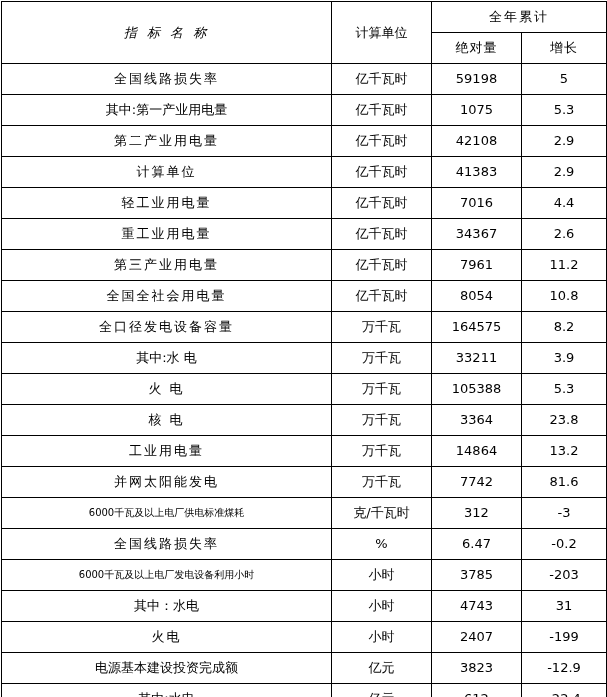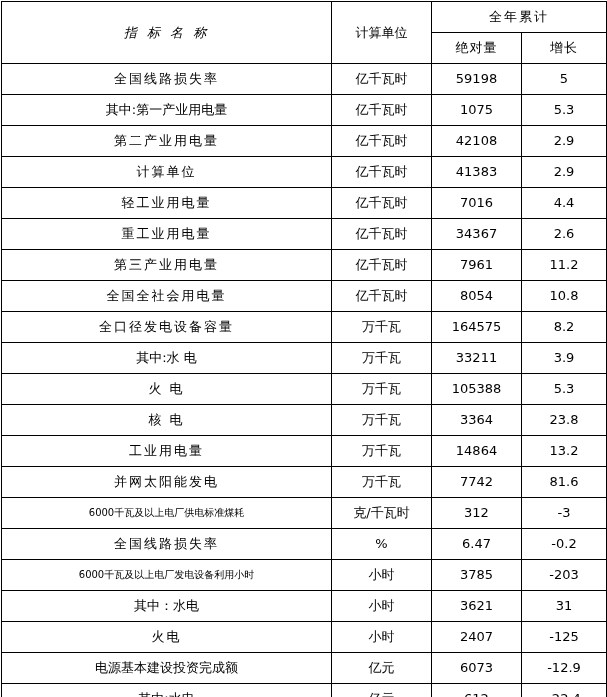--- a/index.html
+++ b/index.html
@@ -197,33 +197,33 @@
         </tr>
         <tr>
           <td class="name small">6000千瓦及以上电厂发电设备利用小时</td>
           <td class="unit">小时</td>
           <td class="num">3785</td>
           <td class="num">-203</td>
         </tr>
         <tr>
           <td class="name ">其中：水电</td>
           <td class="unit">小时</td>
-          <td class="num">3621</td>
+          <td class="num">4743</td>
           <td class="num">31</td>
         </tr>
         <tr>
           <td class="name sp">火电</td>
           <td class="unit">小时</td>
           <td class="num">2407</td>
-          <td class="num">-125</td>
+          <td class="num">-199</td>
         </tr>
         <tr>
           <td class="name ">电源基本建设投资完成额</td>
           <td class="unit">亿元</td>
-          <td class="num">6073</td>
+          <td class="num">3823</td>
           <td class="num">-12.9</td>
         </tr>
         <tr>
           <td class="name ">其中:水电</td>
           <td class="unit">亿元</td>
           <td class="num">612</td>
           <td class="num">-22.4</td>
         </tr>
       </tbody>
   </table>

